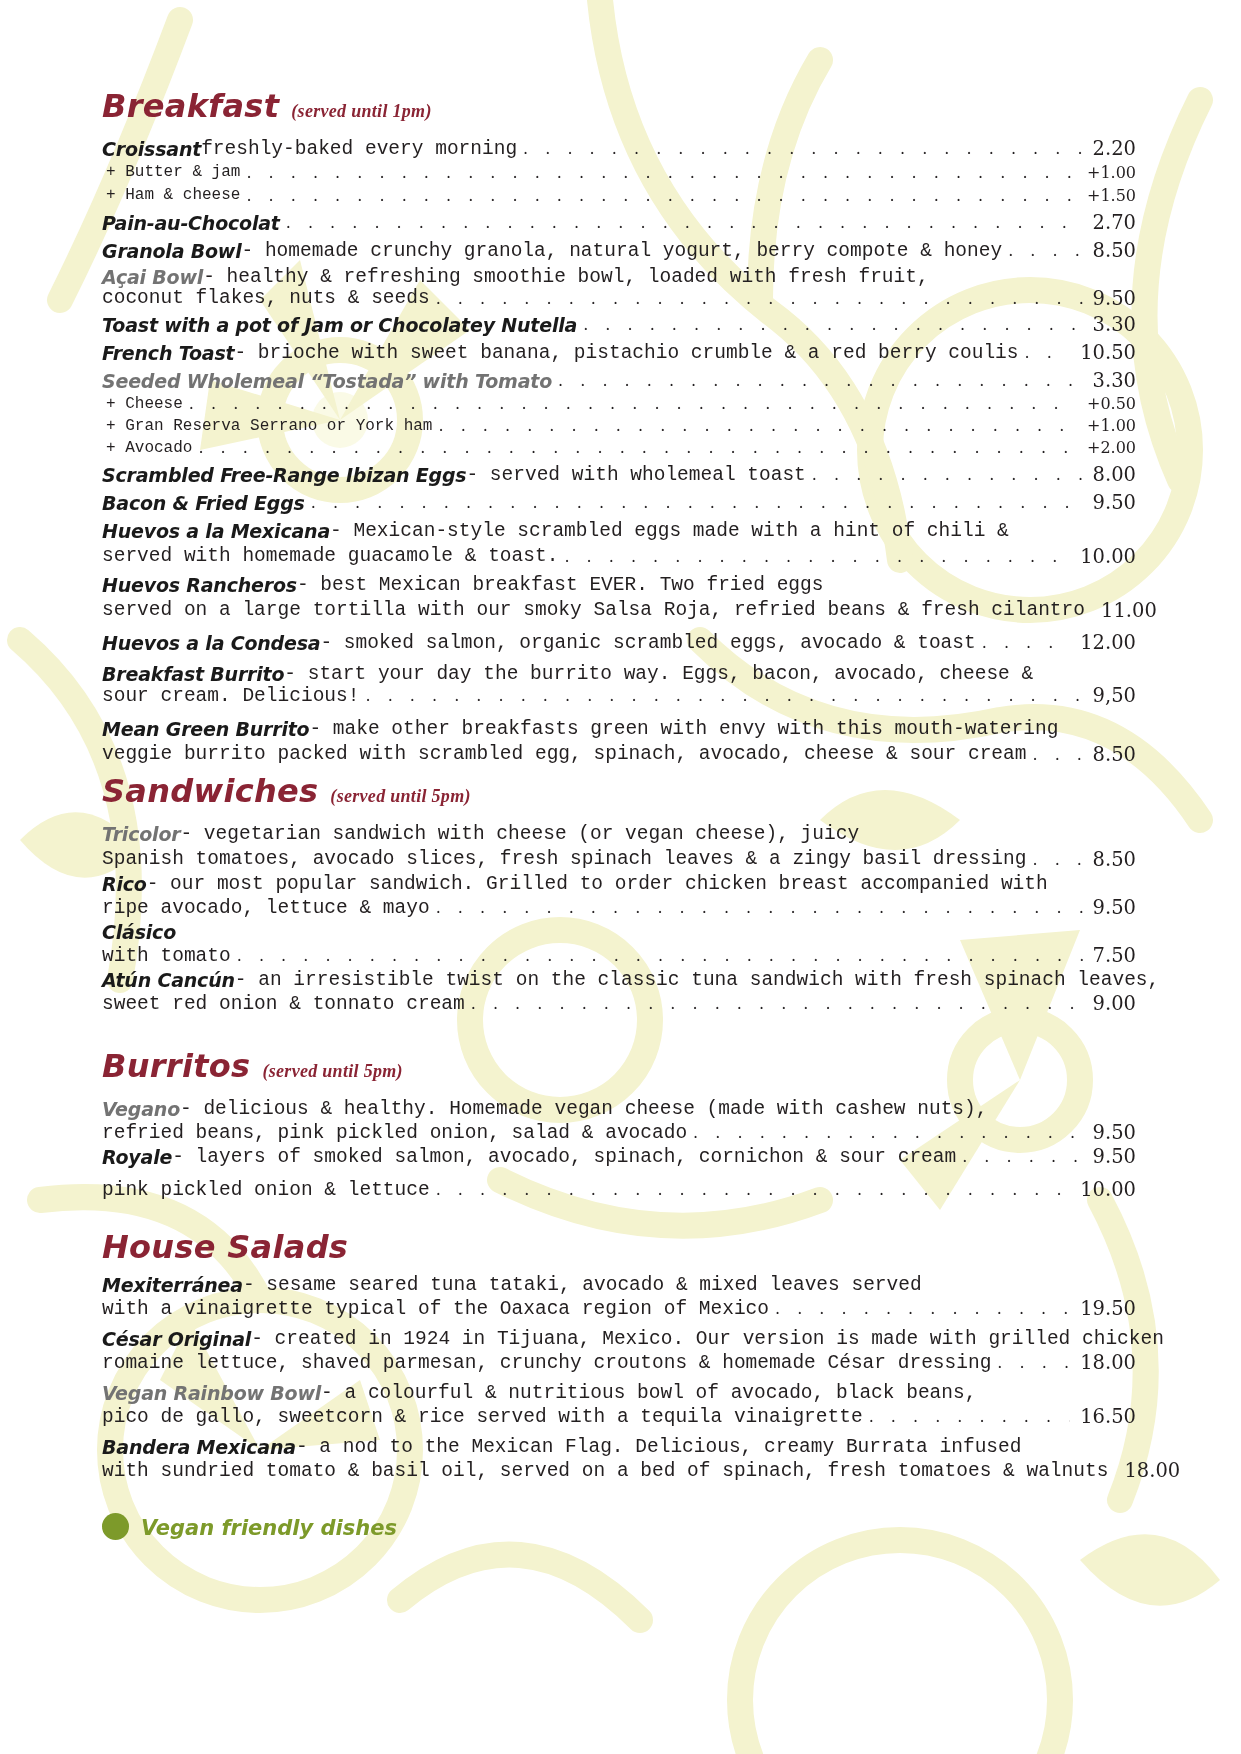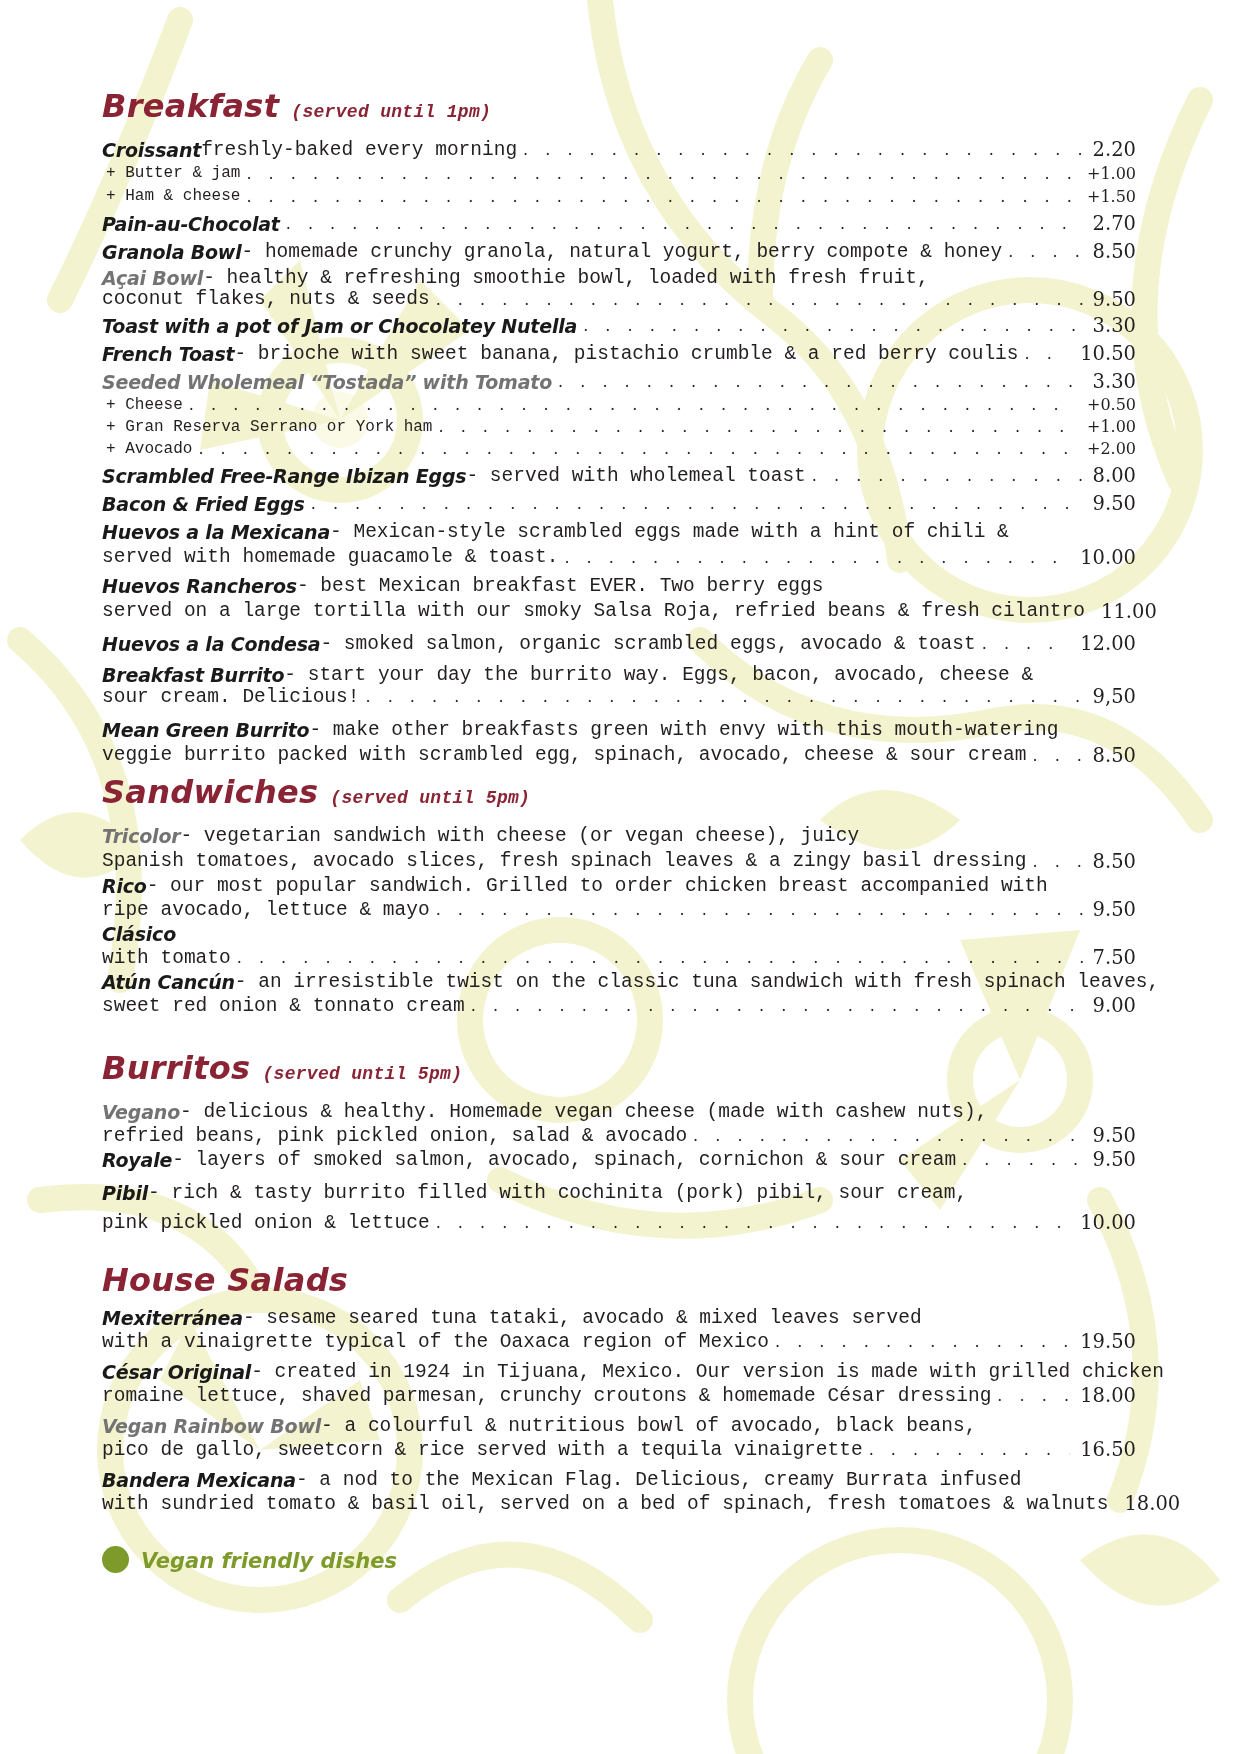--- a/index.html
+++ b/index.html
@@ -9,21 +9,21 @@
     font-family: "DejaVu Serif", serif;
     color: #231f20;
   }
   .bg { position: absolute; inset: 0; z-index: 0; }
   .page { position: absolute; left: 102px; top: 86px; width: 1034px; z-index: 1; }
   .section-title {
     font-family: "DejaVu Sans", sans-serif; font-weight: bold; font-style: italic;
     color: #8a2434; font-size: 32px; line-height: 40px; margin: 0; letter-spacing: 0.3px;
   }
   .section-sub {
-    font-family: Liberation Mono, monospace; font-weight: bold; font-style: italic;
+    font-family: Liberation Serif, serif; font-weight: bold; font-style: italic;
     color: #8a2434; font-size: 18px; margin-left: 12px;
   }
   .item { position: relative; font-size: 19.5px; line-height: 24px; }
   .line { display: flex; align-items: flex-start; white-space: nowrap; }
   .name {
     font-family: "DejaVu Sans", sans-serif; font-weight: bold; font-style: italic;
     font-size: 19px; color: #1a1a1a; letter-spacing: -0.2px;
   }
   .name.vegan { color: #737373; }
   .desc { color: #231f20; font-family: Liberation Mono, monospace; }
@@ -200,21 +200,21 @@
         </div>
       <div class="line">
           <span class="desc">served with homemade guacamole &amp; toast.</span>
           <span class="dots"></span>
           <span class="price">10.00</span>
         </div>
     </div>
     <div class="item" style="margin-top:4px;line-height:25px">
       <div class="line">
           <span class="name">Huevos Rancheros</span>
-          <span class="desc"> - best Mexican breakfast EVER.  Two berry eggs</span>
+          <span class="desc"> - best Mexican breakfast EVER.  Two fried eggs</span>
         </div>
       <div class="line">
           <span class="desc">served on a large tortilla with our smoky Salsa Roja, refried beans &amp; fresh cilantro</span>
           <span class="dots"></span>
           <span class="price">11.00</span>
         </div>
     </div>
     <div class="item" style="margin-top:8px">
         <div class="line">
           <span class="name">Huevos a la Condesa</span>
@@ -316,24 +316,20 @@
     <div class="item">
         <div class="line">
           <span class="name">Royale</span>
           <span class="desc">  - layers of smoked salmon, avocado, spinach, cornichon &amp; sour cream</span>
           <span class="dots"></span>
           <span class="price">9.50</span>
         </div>
       </div>
     <div class="item" style="margin-top:6px;line-height:30px">
       <div class="line">
-          <span class="name">Pibil</span>
-          <span class="desc"> - rich &amp; tasty burrito filled with cochinita (pork) pibil, sour cream,</span>
-        </div>
-      <div class="line">
           <span class="desc">pink pickled onion &amp; lettuce</span>
           <span class="dots"></span>
           <span class="price">10.00</span>
         </div>
     </div>
   </section>
 
   <section style="margin-top:22px">
     <h2 class="section-title">
       <span>House Salads</span>

